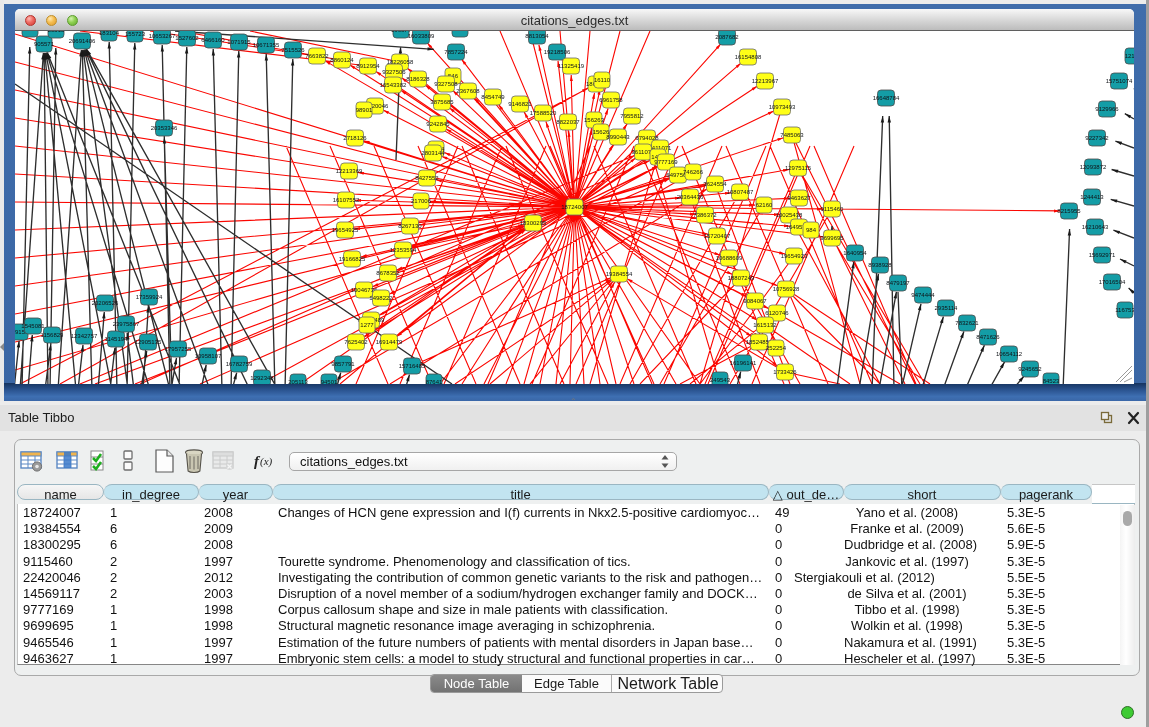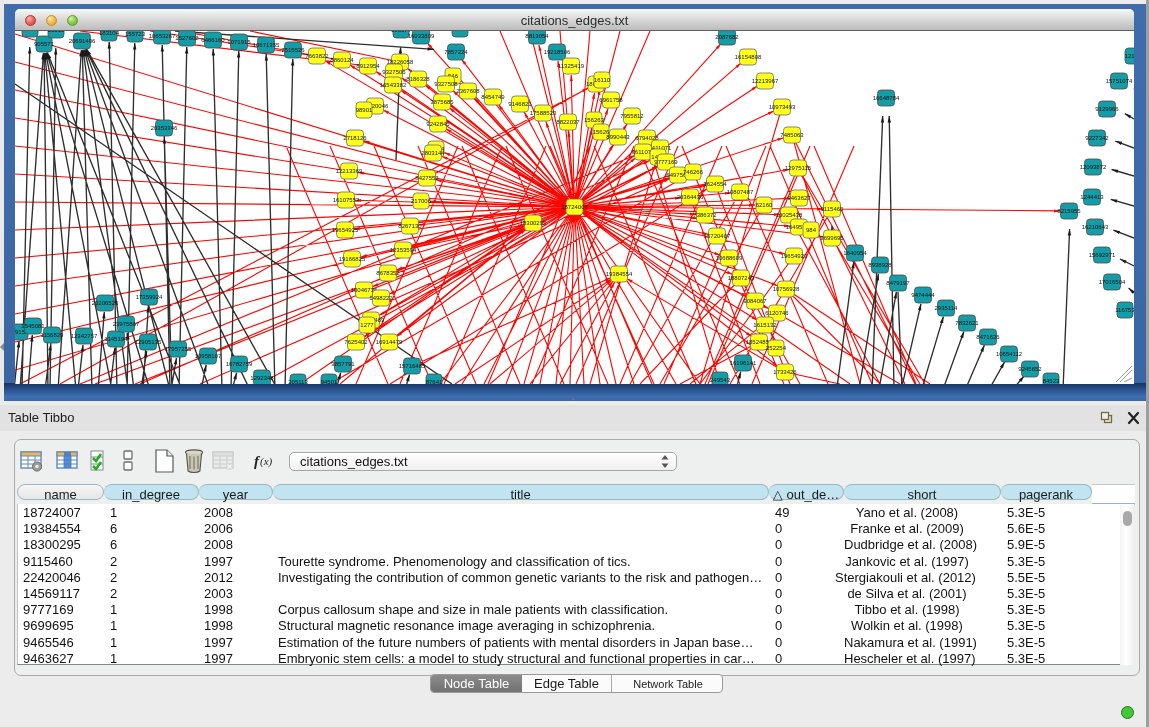--- a/index.html
+++ b/index.html
@@ -566,28 +566,29 @@
 <div class="abs hcell" style="left:769px;width:75px;">△ out_de…</div>
 <div class="abs hcell" style="left:844px;width:157px;">short</div>
 <div class="abs hcell" style="left:1001px;width:91px;">pagerank</div>
 <div class="abs" style="left:1092px;top:484px;width:43px;height:20px;background:#fff;border-top:1px solid #c6c6c6;border-bottom:1px solid #9ab6c2;"></div>
 
 <div class="abs" style="left:17px;top:504px;width:1118px;height:161px;background:#fff;border-left:1px solid #c2c2c2;border-right:1px solid #c2c2c2;border-bottom:1px solid #868686;"></div>
 <div class="trow" style="top:505px">
 <span style="left:23px">18724007</span>
     <span style="left:110px">1</span>
 <span style="left:204px">2008</span>
+    <span style="left:278px">Changes of HCN gene expression and I(f) currents in Nkx2.5-positive cardiomyoc…</span>
 <span style="left:775px">49</span>
     <span style="left:844px;width:126px;text-align:center">Yano et al. (2008)</span>
 <span style="left:1007px">5.3E-5</span>
   </div>
 <div class="trow" style="top:521.2px">
 <span style="left:23px">19384554</span>
     <span style="left:110px">6</span>
-<span style="left:204px">2006</span>
+<span style="left:204px">2009</span>
 <span style="left:775px">0</span>
     <span style="left:844px;width:126px;text-align:center">Franke et al. (2009)</span>
 <span style="left:1007px">5.6E-5</span>
   </div>
 <div class="trow" style="top:537.4000000000001px">
 <span style="left:23px">18300295</span>
     <span style="left:110px">6</span>
 <span style="left:204px">2008</span>
 <span style="left:775px">0</span>
     <span style="left:844px;width:126px;text-align:center">Dudbridge et al. (2008)</span>
@@ -601,27 +602,28 @@
 <span style="left:775px">0</span>
     <span style="left:844px;width:126px;text-align:center">Jankovic et al. (1997)</span>
 <span style="left:1007px">5.3E-5</span>
   </div>
 <div class="trow" style="top:569.8000000000002px">
 <span style="left:23px">22420046</span>
     <span style="left:110px">2</span>
 <span style="left:204px">2012</span>
     <span style="left:278px">Investigating the contribution of common genetic variants to the risk and pathogen…</span>
 <span style="left:775px">0</span>
-    <span style="left:835px;width:126px;text-align:left">Stergiakouli et al. (2012)</span>
+    <span style="left:794px;width:126px;text-align:left">Stergiakouli et al. (2012)</span>
 <span style="left:1007px">5.5E-5</span>
   </div>
 <div class="trow" style="top:586.0000000000002px">
 <span style="left:23px">14569117</span>
     <span style="left:110px">2</span>
 <span style="left:204px">2003</span>
+    <span style="left:278px">Disruption of a novel member of a sodium/hydrogen exchanger family and DOCK…</span>
 <span style="left:775px">0</span>
     <span style="left:844px;width:126px;text-align:center">de Silva et al. (2001)</span>
 <span style="left:1007px">5.3E-5</span>
   </div>
 <div class="trow" style="top:602.2000000000003px">
 <span style="left:23px">9777169</span>
     <span style="left:110px">1</span>
 <span style="left:204px">1998</span>
     <span style="left:278px">Corpus callosum shape and size in male patients with classification.</span>
 <span style="left:775px">0</span>
@@ -656,17 +658,17 @@
 <span style="left:1007px">5.3E-5</span>
   </div>
 
 <div class="abs" style="left:1120px;top:505px;width:15px;height:160px;background:linear-gradient(to right,#f4f4f4,#ffffff 40%,#ededed);"></div>
 <div class="abs" style="left:1123px;top:511px;width:9px;height:15px;border-radius:5px;background:#a9a9a9;"></div>
 
 <div class="abs" style="left:0;top:677px;width:1146px;height:50px;background:#ececec;"></div>
 <div class="abs" style="left:430px;top:674px;width:293px;height:19px;border:1px solid #9a9a9a;border-radius:4px;background:#fbfbfb;overflow:hidden;">
   <div class="abs" style="left:0;top:0;width:91px;height:19px;background:linear-gradient(#8b8b8b,#6f6f6f);color:#fff;text-align:center;line-height:18px;font-size:13px;">Node Table</div>
   <div class="abs" style="left:91px;top:0;width:90px;height:19px;border-right:1px solid #aaa;color:#1a1a1a;text-align:center;line-height:18px;font-size:13px;">Edge Table</div>
-  <div class="abs" style="left:181px;top:0;width:112px;height:19px;color:#1a1a1a;text-align:center;line-height:18px;font-size:11px;">Network Table</div>
+  <div class="abs" style="left:181px;top:0;width:112px;height:19px;color:#1a1a1a;text-align:center;line-height:18px;font-size:16px;">Network Table</div>
 </div>
 
 <div class="abs" style="left:1026px;top:707px;width:90px;white-space:nowrap;font-size:11.5px;color:#222;margin-top:44px;">Memory: OK</div>
 <div class="abs" style="left:1121px;top:706px;width:13px;height:13px;border-radius:50%;background:#3ecb33;border:1px solid #2e6e28;"></div>
 
 </body></html>

